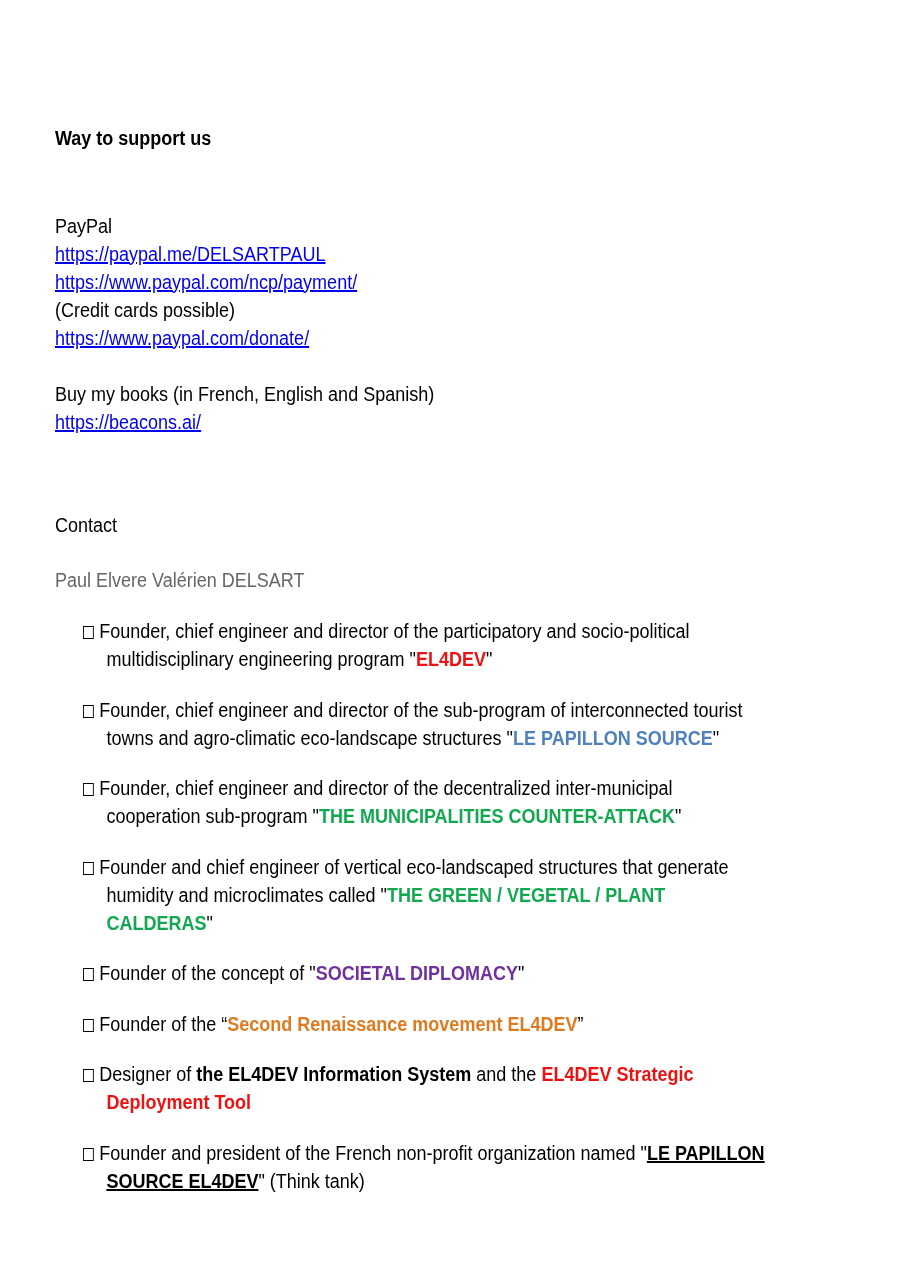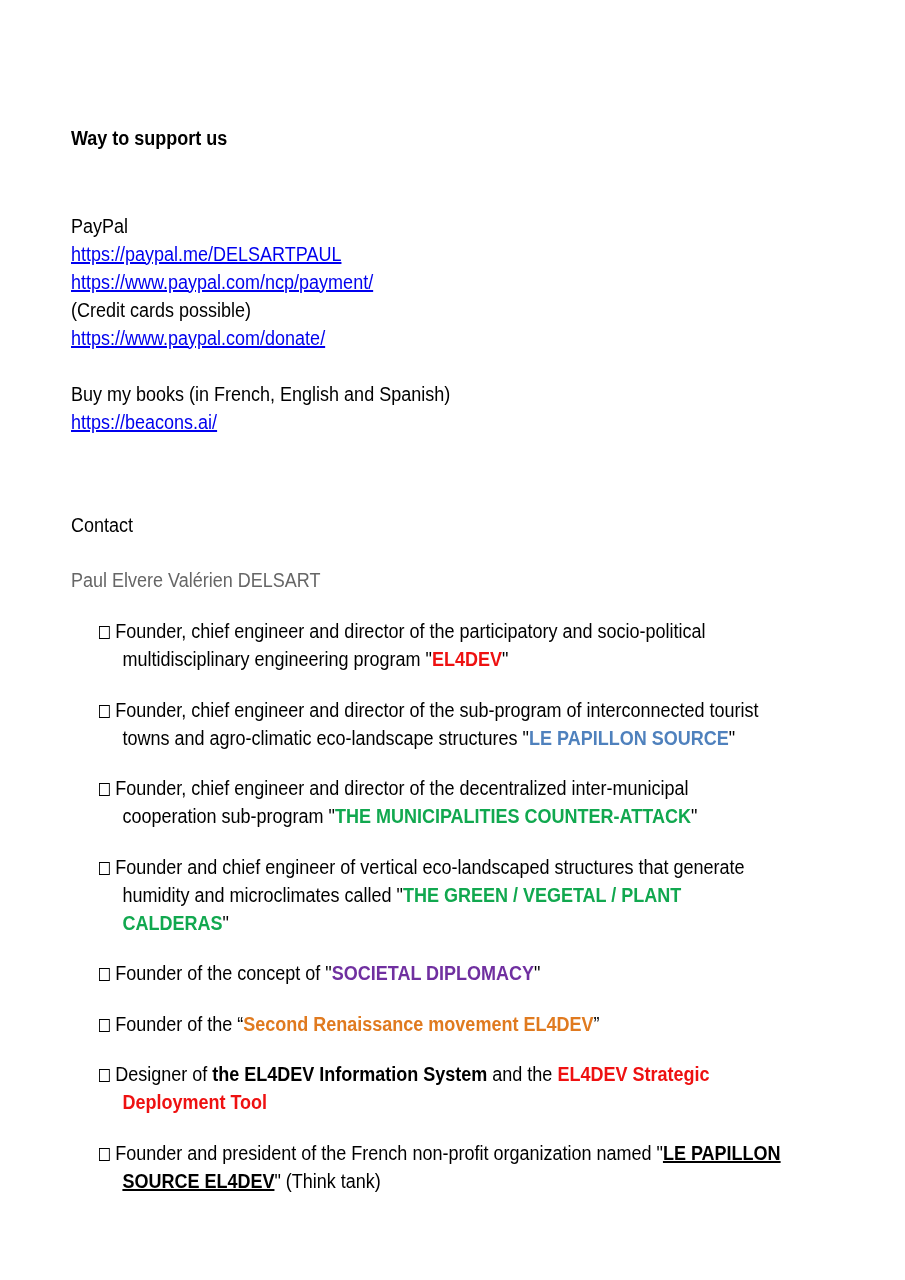--- a/index.html
+++ b/index.html
@@ -1,18 +1,18 @@
 <!DOCTYPE html>
 <html><head>
   <meta charset="utf-8">
   <style>
     html, body { margin: 0; padding: 0; background: #ffffff; }
     body { width: 905px; height: 1280px; position: relative; overflow: hidden;
       font-family: "Liberation Sans", sans-serif; color: #000; }
-    .page { position: absolute; left: 16px; top: 0; width: 831px; height: 1280px; }
+    .page { position: absolute; left: 0; top: 0; width: 831px; height: 1280px; }
     .t { position: absolute; left: 55px; font-size: 20px; line-height: 28px; white-space: nowrap;
       transform-origin: left top; transform: scaleX(0.9); }
     .bold { font-weight: bold; }
     a.link { color: #0000ee; text-decoration: underline; }
     .grey { color: #666666; }
     .item { position: absolute; left: 83px; width: 800px; font-size: 20px; line-height: 28px;
       transform-origin: left top; transform: scaleX(0.9); }
     .item .line { white-space: nowrap; display: block; }
     .item .cont { padding-left: 26px; }
     .box { display: inline-block; width: 12px; height: 13px; border: 1.6px solid #000; margin-right: 6px;

